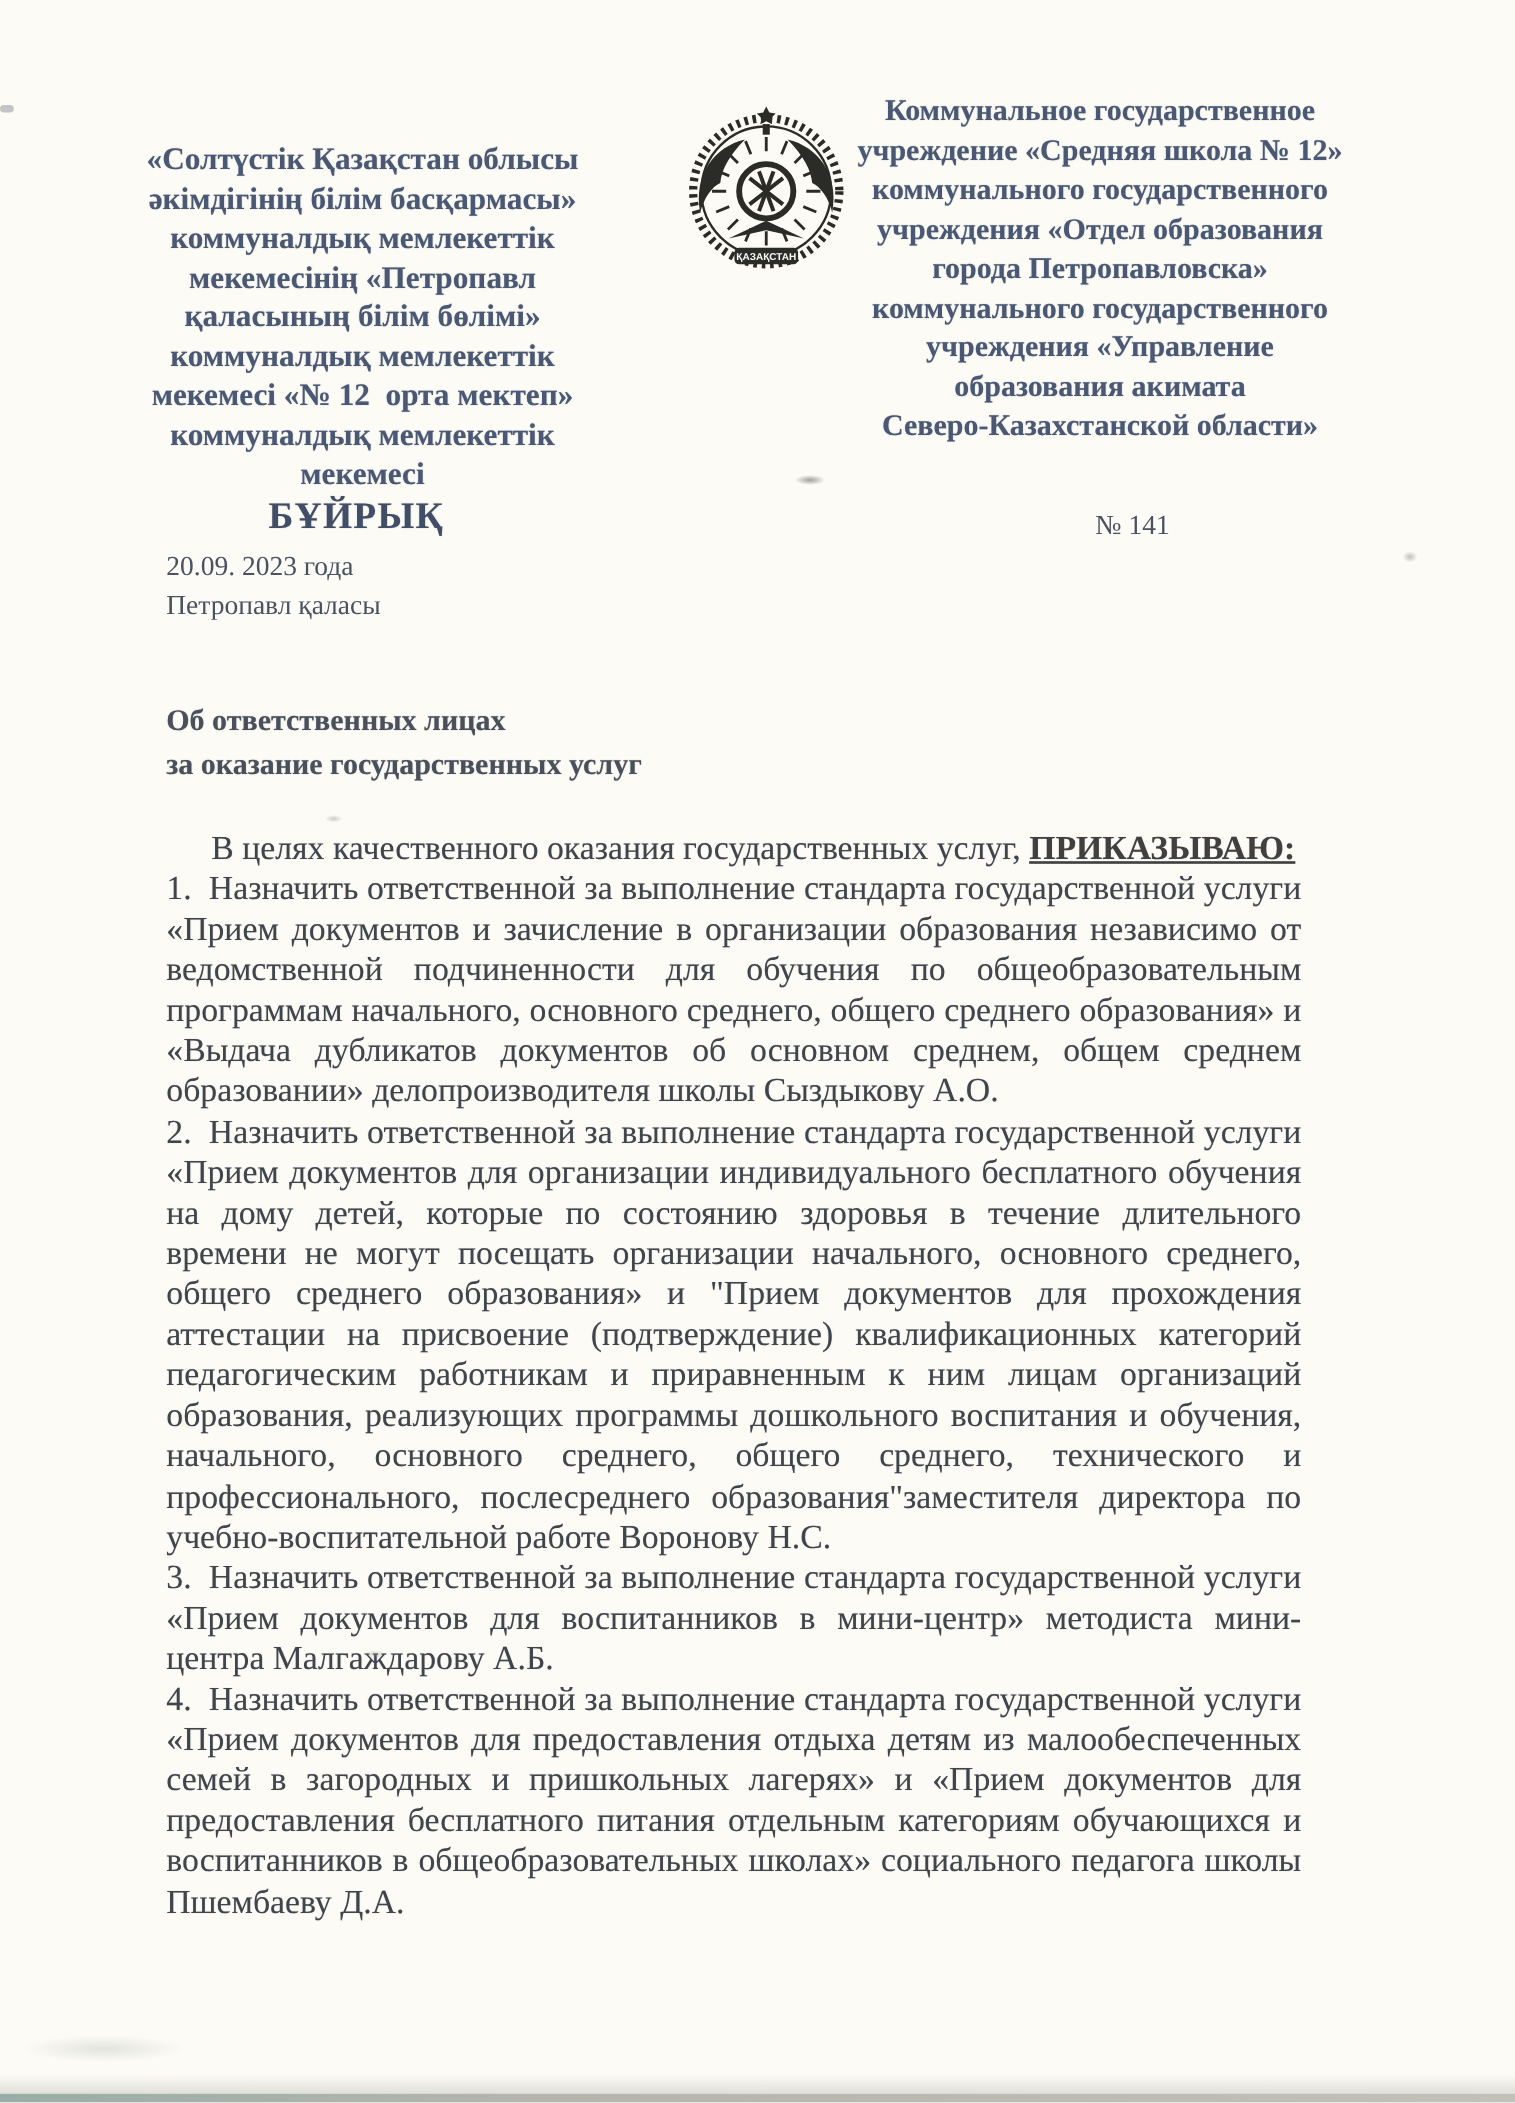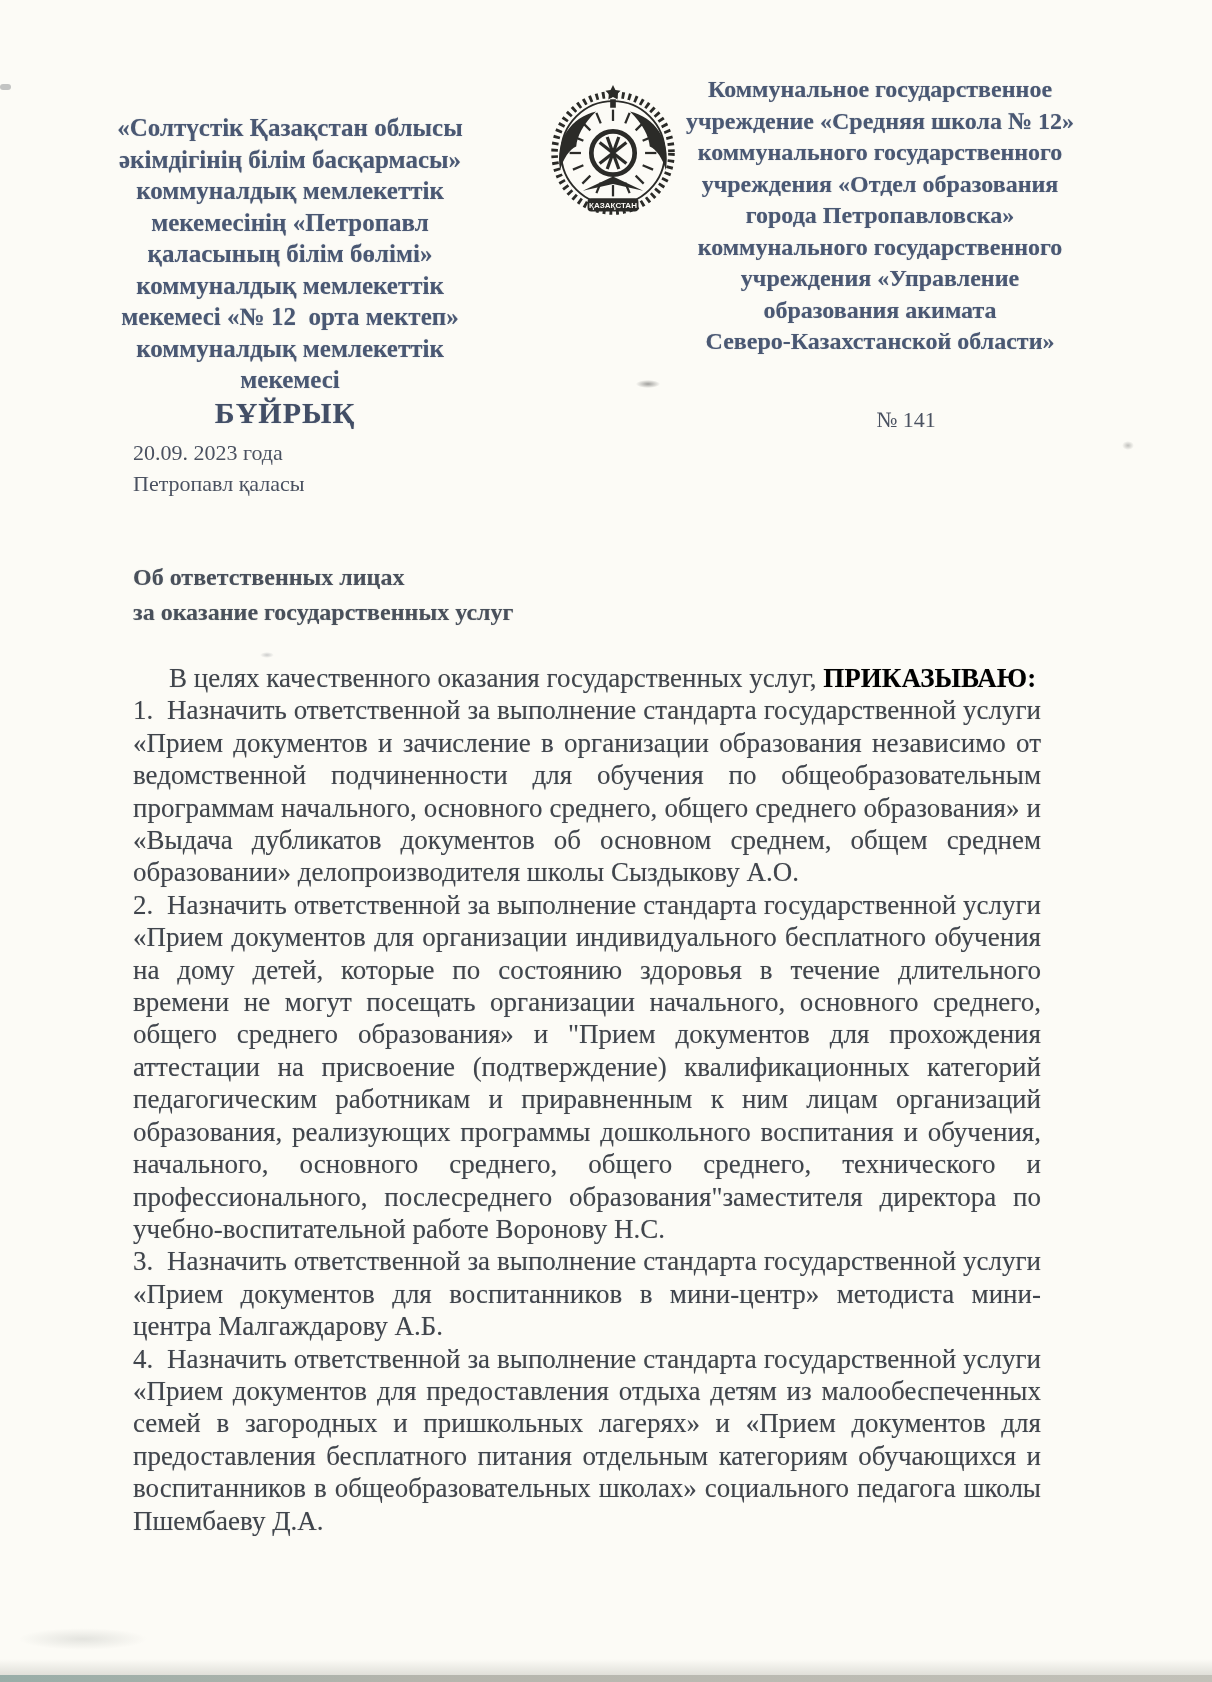--- a/index.html
+++ b/index.html
@@ -49,21 +49,21 @@
   
   .bodytext{
     position:absolute;left:133px;top:662px;width:908px;
     font-size:27px;line-height:32.4px;
     color:#40454c;
     text-align:justify;
     text-shadow:0 0 .8px rgba(64,69,76,.35);
   }
   .bodytext p{margin:0;padding:0;}
   .bodytext p.intro{text-indent:36px;}
-  .bodytext .cmd{font-weight:bold;color:#000000;}
+  .bodytext .cmd{font-weight:bold;color:#404040;text-decoration:underline;}
   
   .artifact{position:absolute;pointer-events:none;}
   .smudge-mid{left:636px;top:380px;width:24px;height:8px;border-radius:50%;
     background:radial-gradient(ellipse at center,rgba(85,85,83,.55),rgba(85,85,83,0) 72%);}
   .mark-right{left:1122px;top:441px;width:12px;height:9px;border-radius:50%;
     background:radial-gradient(ellipse at center,rgba(120,120,118,.45),rgba(120,120,118,0) 70%);}
   .mark-left-edge{left:0;top:84px;width:11px;height:6px;border-radius:3px;
     background:rgba(110,115,120,.40);}
   .speck-1{left:260px;top:652px;width:14px;height:6px;border-radius:50%;
     background:radial-gradient(ellipse at center,rgba(130,133,138,.4),rgba(130,133,138,0) 70%);}

